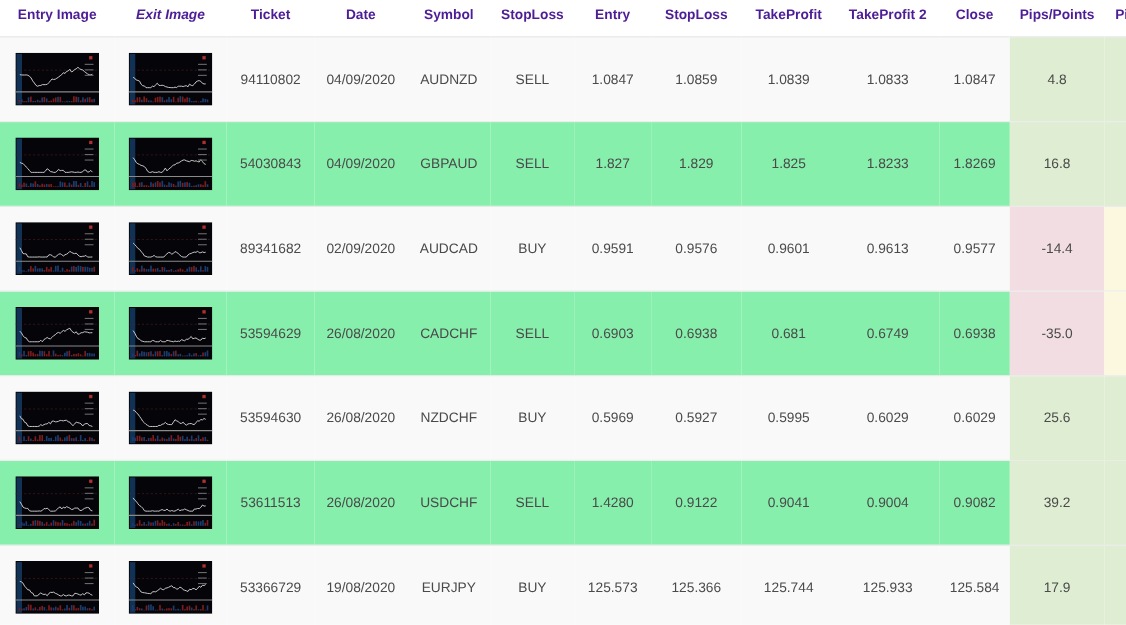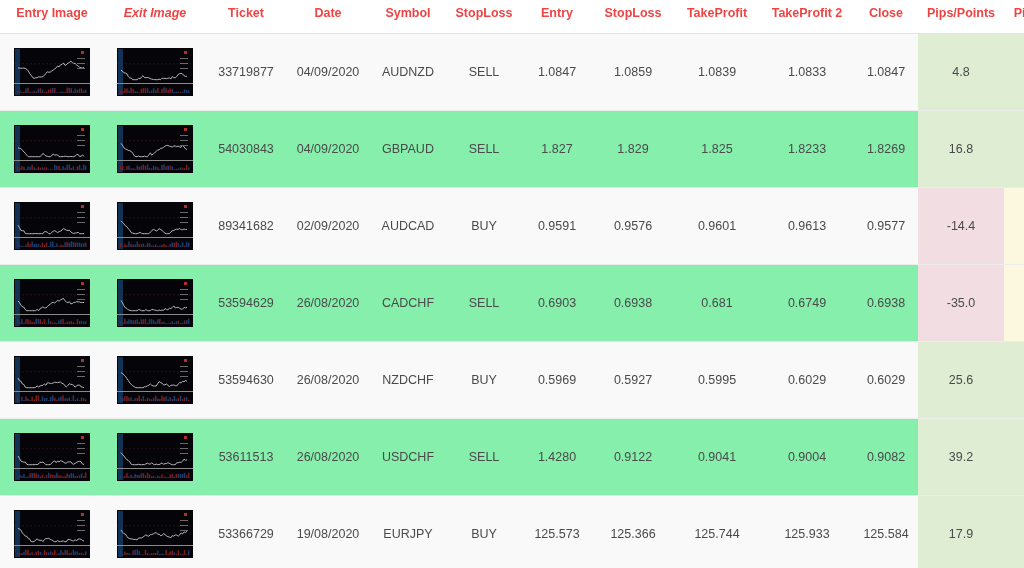--- a/index.html
+++ b/index.html
@@ -18,21 +18,21 @@
 
   .trade-table {
     width: 1024px;
     border-collapse: collapse;
     table-layout: fixed;
   }
 
   .trade-table thead th {
     font-size: 12.5px;
     font-weight: bold;
-    color: #ef4444;
+    color: #4c1d95;
     text-align: center;
     padding: 0 4px 13px 4px;
     height: 20px;
     vertical-align: bottom;
     border-bottom: 1px solid #e4e4e4;
     background: #ffffff;
     white-space: nowrap;
   }
 
   .trade-table tbody td {
@@ -193,21 +193,21 @@
               <rect x="68.9" y="41.9" width="1.5" height="3.1" fill="#1d3c6e"></rect>
               <rect x="70.9" y="42.4" width="1.5" height="2.6" fill="#1d3c6e"></rect>
               <path d="M4.0 22.3 L5.5 23.1 L6.9 24.8 L8.4 25.1 L9.9 25.8 L11.3 28.6 L12.8 30.0 L14.3 30.1 L15.7 31.7 L17.2 31.7 L18.7 31.7 L20.1 31.7 L21.6 30.3 L23.1 30.8 L24.5 29.0 L26.0 27.7 L27.5 29.6 L28.9 29.7 L30.4 29.5 L31.9 29.8 L33.3 30.7 L34.8 31.1 L36.3 31.5 L37.7 31.6 L39.2 31.7 L40.7 31.7 L42.1 31.2 L43.6 31.7 L45.1 30.2 L46.5 30.4 L48.0 30.3 L49.5 30.7 L50.9 30.2 L52.4 29.9 L53.9 30.9 L55.3 28.5 L56.8 29.6 L58.3 29.8 L59.7 28.5 L61.2 26.5 L62.7 25.6 L64.1 25.3 L65.6 26.0 L67.1 27.8 L68.5 28.3 L70.0 28.3" fill="none" stroke="#c9c9c9" stroke-width="0.9"></path>
               <rect x="67" y="3" width="3" height="3" fill="#b03030"></rect>
               <rect x="63" y="10" width="8" height="1" fill="#6a6a6a"></rect>
               <rect x="63" y="15" width="8" height="1" fill="#6a6a6a"></rect>
               <rect x="63" y="20" width="8" height="1" fill="#6a6a6a"></rect>
             </svg>
           </span>
         </td>
-        <td class="c-ticket">33719877</td>
+        <td class="c-ticket">94110802</td>
         <td class="c-date">04/09/2020</td>
         <td class="c-symbol">AUDNZD</td>
         <td class="c-direction">SELL</td>
         <td class="c-entry">1.0847</td>
         <td class="c-stoploss">1.0859</td>
         <td class="c-takeprofit">1.0839</td>
         <td class="c-takeprofit2">1.0833</td>
         <td class="c-close">1.0847</td>
         <td class="c-pips pos">4.8</td>
         <td class="c-pips2 pos">0.8</td>

